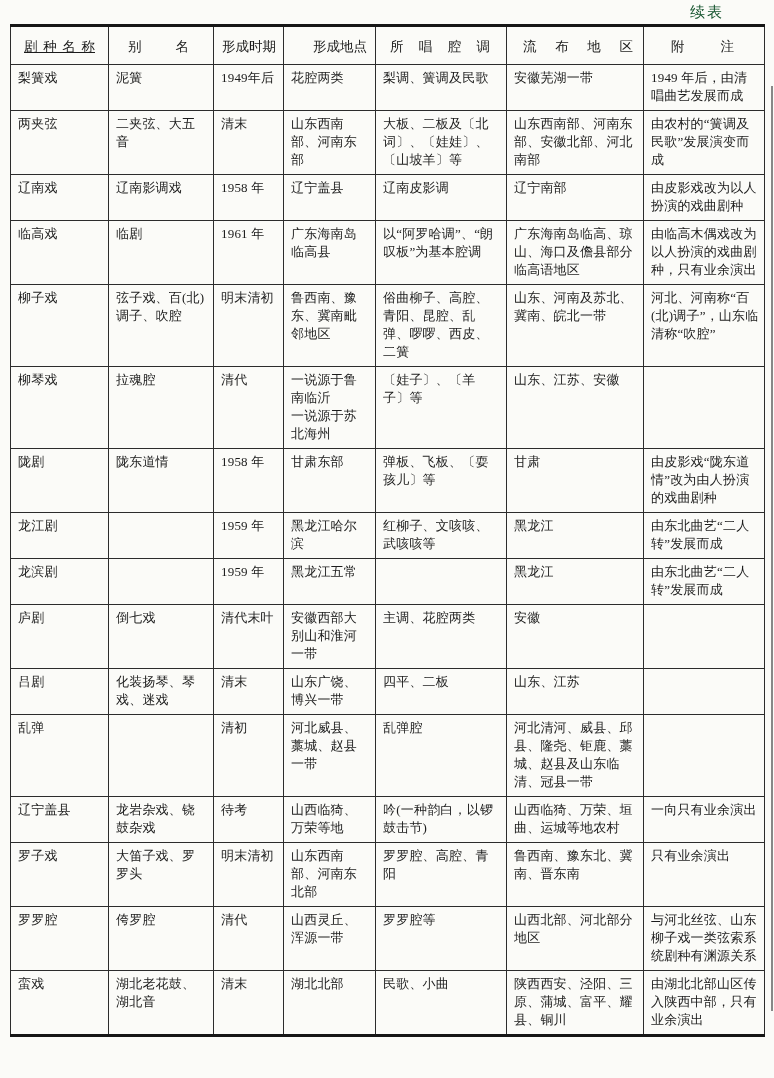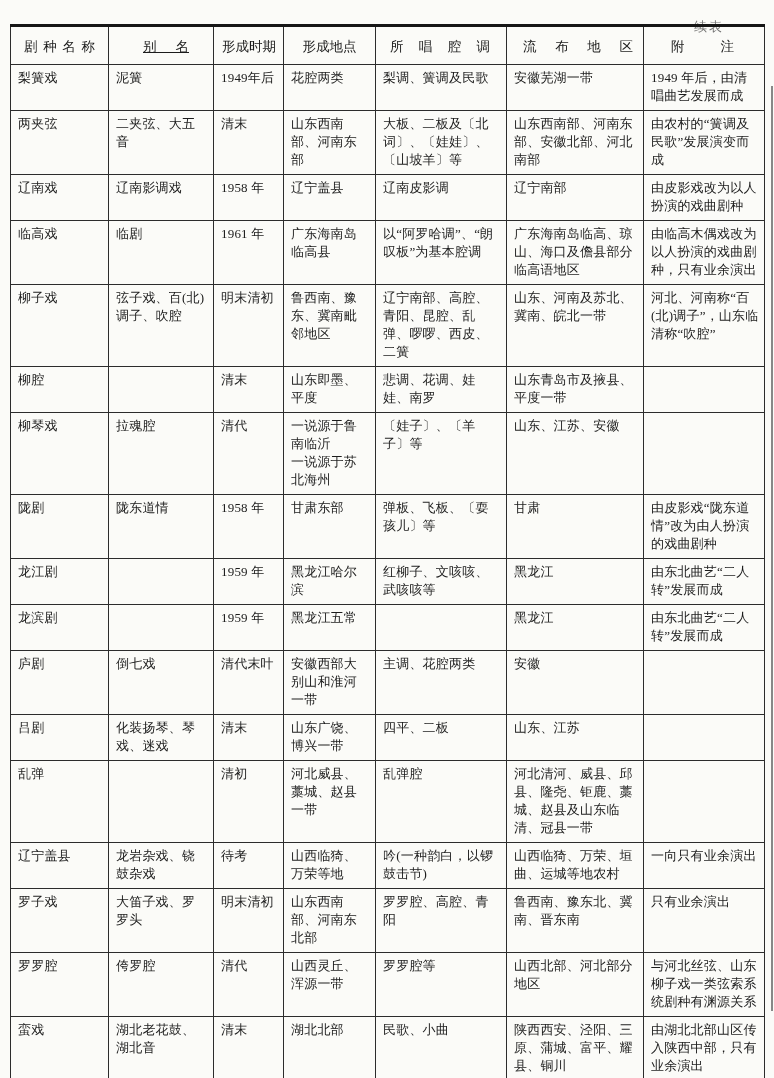--- a/index.html
+++ b/index.html
@@ -6,24 +6,24 @@
   body {
     width: 774px; height: 1078px;
     background: #fbfbf8;
     overflow: hidden;
     position: relative;
     font-family: "Liberation Serif", serif;
     color: #1c1c1c;
   }
   .cont-label {
     position: absolute;
-    top: 18px; right: 50px;
-    font-size: 13px;
+    top: 3px; right: 50px;
+    font-size: 15px;
     letter-spacing: 2px;
-    color: #737373;
+    color: #14532d;
   }
   .edge-line {
     position: absolute;
     top: 86px; right: 1px;
     width: 2px; height: 925px;
     background: #4a4a4a;
     opacity: 0.65;
   }
   table.opera {
     position: absolute;
@@ -47,23 +47,23 @@
   }
   th {
     height: 27px;
     font-size: 13.5px;
     font-weight: normal;
     padding: 6px 8px 4px 8px;
     vertical-align: middle;
     white-space: nowrap;
   }
   th.j  { text-align: justify; text-align-last: justify; }
-  th.c  { text-align: center; }
-  th:nth-child(1) { padding-left: 13px; padding-right: 13px; }
-  th:nth-child(2) { padding-left: 34px; padding-right: 24px; text-decoration: underline; }
+  th.c  { text-align: right; }
+  th:nth-child(1) { padding-left: 13px; padding-right: 13px; text-decoration: underline; }
+  th:nth-child(2) { padding-left: 19px; padding-right: 24px; }
   th:nth-child(5) { padding-left: 14px; padding-right: 16px; }
   th:nth-child(6) { padding-left: 16px; padding-right: 10px; }
   th:nth-child(7) { padding-left: 27px; padding-right: 30px; font-family: Liberation Mono, monospace; }
   td {
     font-size: 13px;
     line-height: 18px;
     padding: 4px 5px 5px 7px;
     white-space: pre-line;
     letter-spacing: 0.2px;
   }
@@ -130,32 +130,23 @@
         <td>广东海南岛临高县</td>
         <td>以“阿罗哈调”、“朗叹板”为基本腔调</td>
         <td>广东海南岛临高、琼山、海口及儋县部分临高语地区</td>
         <td>由临高木偶戏改为以人扮演的戏曲剧种，只有业余演出</td>
       </tr>
       <tr>
         <td>柳子戏</td>
         <td>弦子戏、百(北)调子、吹腔</td>
         <td>明末清初</td>
         <td>鲁西南、豫东、冀南毗邻地区</td>
-        <td>辽宁南部、高腔、青阳、昆腔、乱弹、啰啰、西皮、二簧</td>
+        <td>俗曲柳子、高腔、青阳、昆腔、乱弹、啰啰、西皮、二簧</td>
         <td>山东、河南及苏北、冀南、皖北一带</td>
         <td>河北、河南称“百(北)调子”，山东临清称“吹腔”</td>
-      </tr>
-      <tr>
-        <td>柳腔</td>
-        <td></td>
-        <td>清末</td>
-        <td>山东即墨、平度</td>
-        <td>悲调、花调、娃娃、南罗</td>
-        <td>山东青岛市及掖县、平度一带</td>
-        <td></td>
       </tr>
       <tr>
         <td>柳琴戏</td>
         <td>拉魂腔</td>
         <td>清代</td>
         <td>一说源于鲁南临沂
 一说源于苏北海州</td>
         <td>〔娃子〕、〔羊子〕等</td>
         <td>山东、江苏、安徽</td>
         <td></td>

